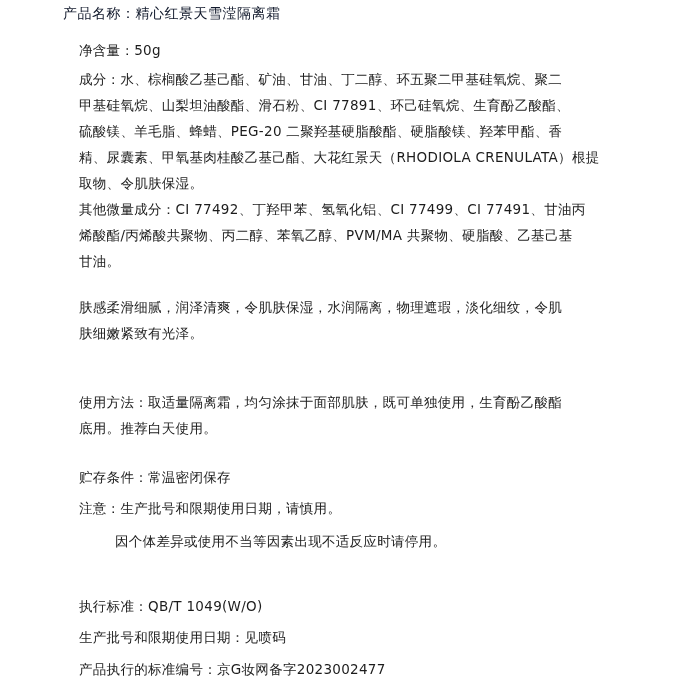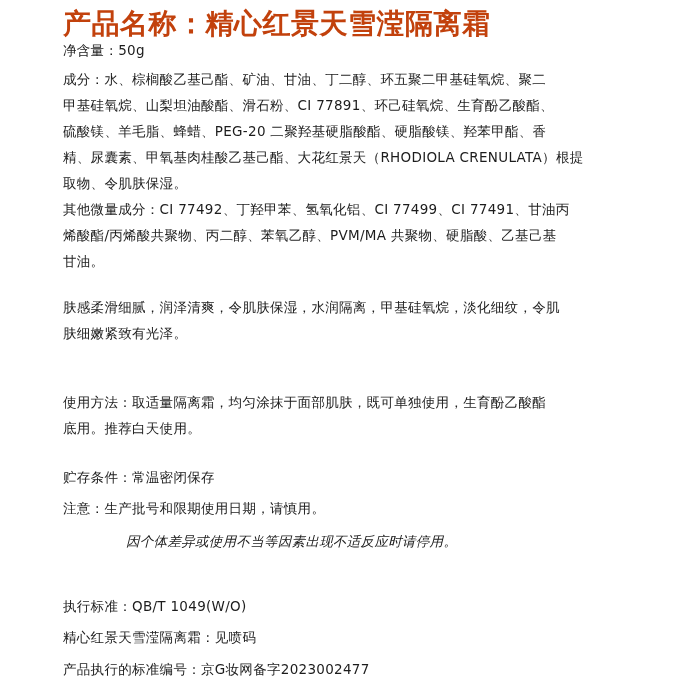--- a/index.html
+++ b/index.html
@@ -6,29 +6,29 @@
   body {
     width: 686px; height: 686px; overflow: hidden;
     background: #ffffff;
     font-family: "DejaVu Sans", "Liberation Sans", sans-serif;
     color: #1a1a1a;
     position: relative;
   }
   .page { position: absolute; left: 63px; top: 0; width: 615px; }
   .title {
     position: absolute; left: 0; top: 5px;
-    font-size: 28px; font-weight: bold; letter-spacing: 0.5px;
-    white-space: nowrap; color: #c2410c;
+    font-size: 14px; font-weight: normal; letter-spacing: 0.5px;
+    white-space: nowrap; color: #0f172a;
   }
   .line {
-    position: absolute; left: 0;
+    position: absolute; left: 16px;
     font-size: 13.5px; white-space: nowrap; color: #1c1c1c;
     letter-spacing: 0.3px;
   }
-  .indent { left: 63px; font-style: italic; }
+  .indent { left: 52px; }
 </style>
 </head>
 <body>
 
 <div class="page">
   <div class="title">产品名称：精心红景天雪滢隔离霜</div>
   <div class="line" style="top:42px">净含量：50g</div>
 
   <div>
     <div class="line" style="top:71px">成分：水、棕榈酸乙基己酯、矿油、甘油、丁二醇、环五聚二甲基硅氧烷、聚二</div>
@@ -38,32 +38,32 @@
     <div class="line" style="top:175px">取物、令肌肤保湿。</div>
   </div>
 
   <div>
     <div class="line" style="top:201px">其他微量成分：CI 77492、丁羟甲苯、氢氧化铝、CI 77499、CI 77491、甘油丙</div>
     <div class="line" style="top:227px">烯酸酯/丙烯酸共聚物、丙二醇、苯氧乙醇、PVM/MA 共聚物、硬脂酸、乙基己基</div>
     <div class="line" style="top:253px">甘油。</div>
   </div>
 
   <div>
-    <div class="line" style="top:299px">肤感柔滑细腻，润泽清爽，令肌肤保湿，水润隔离，甲基硅氧烷，淡化细纹，令肌</div>
+    <div class="line" style="top:299px">肤感柔滑细腻，润泽清爽，令肌肤保湿，水润隔离，物理遮瑕，淡化细纹，令肌</div>
     <div class="line" style="top:325px">肤细嫩紧致有光泽。</div>
   </div>
 
   <div>
     <div class="line" style="top:394px">使用方法：取适量隔离霜，均匀涂抹于面部肌肤，既可单独使用，生育酚乙酸酯</div>
     <div class="line" style="top:420px">底用。推荐白天使用。</div>
   </div>
 
   <div class="line" style="top:469px">贮存条件：常温密闭保存</div>
 
   <div>
     <div class="line" style="top:500px">注意：生产批号和限期使用日期，请慎用。</div>
     <div class="line indent" style="top:533px">因个体差异或使用不当等因素出现不适反应时请停用。</div>
   </div>
 
   <div class="line" style="top:598px">执行标准：QB/T 1049(W/O)</div>
-  <div class="line" style="top:629px">精心红景天雪滢隔离霜：见喷码</div>
+  <div class="line" style="top:629px">生产批号和限期使用日期：见喷码</div>
   <div class="line" style="top:661px">产品执行的标准编号：京G妆网备字2023002477</div>
 </div>
 
 </body></html>

